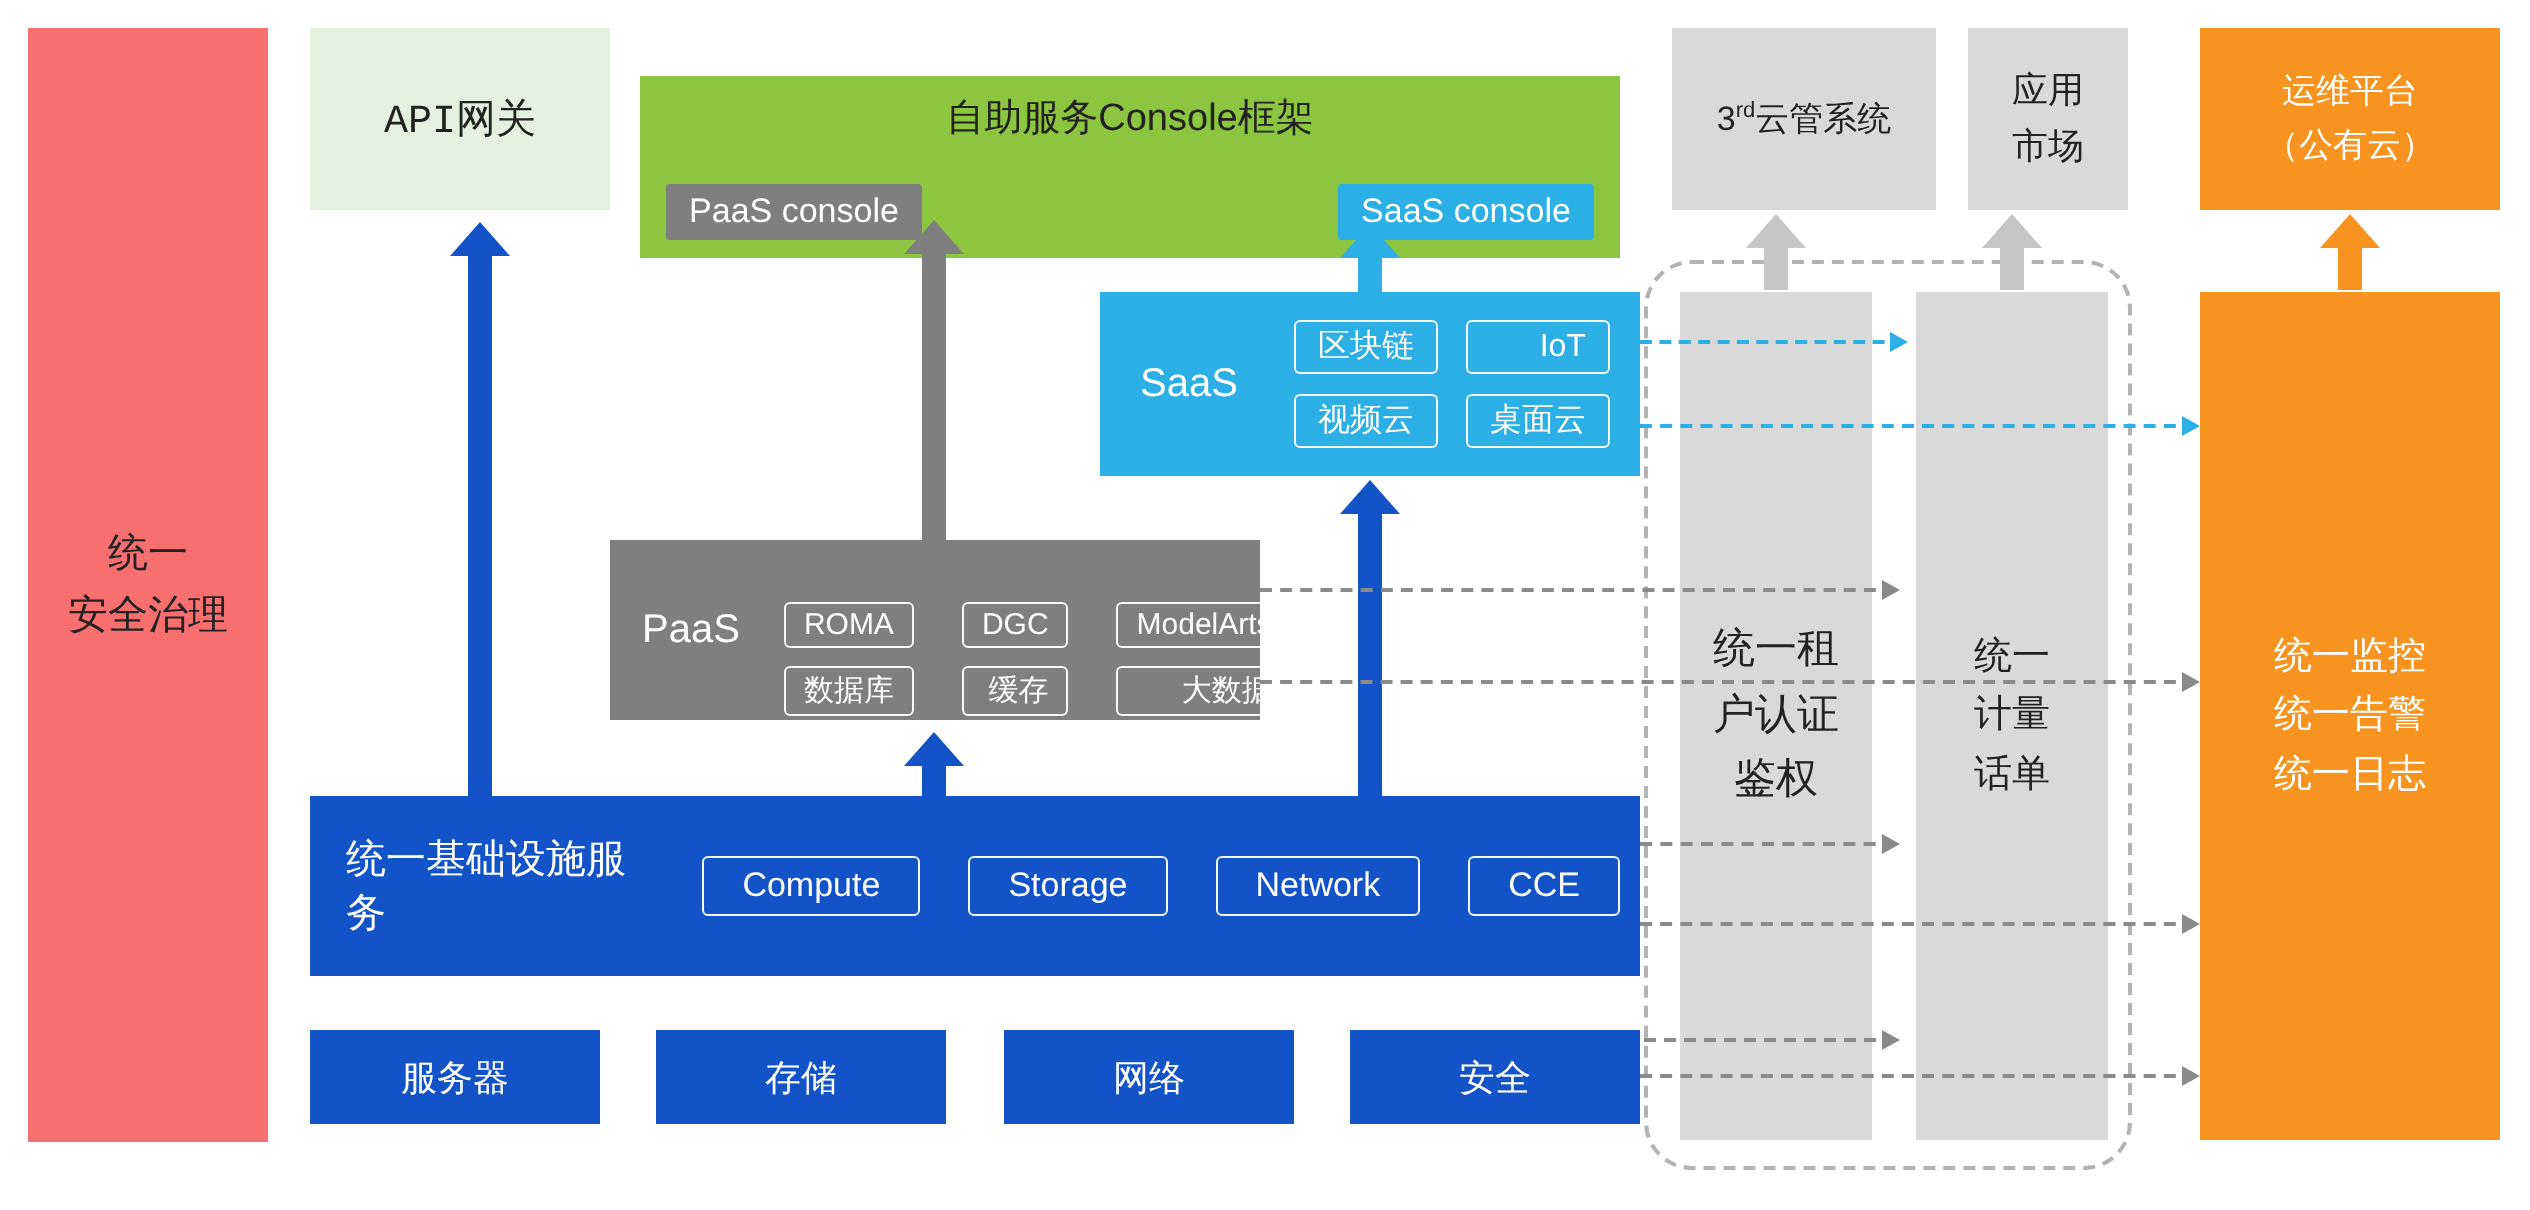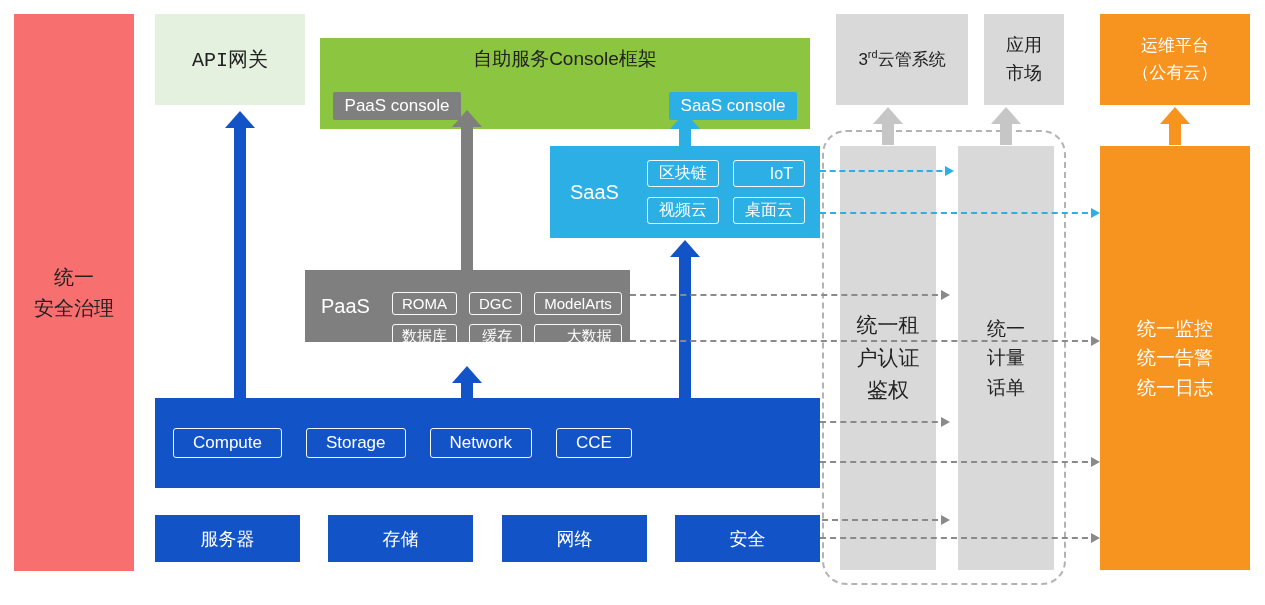--- a/index.html
+++ b/index.html
@@ -26,23 +26,23 @@
   .chip-saas { background:var(--cyan); }
   .third-cloud { left:836px; top:14px; width:132px; height:91px; background:var(--lgray); font-size:17px; }
   .third-cloud sup { font-size:11px; }
   .app-market  { left:984px; top:14px; width:80px; height:91px; background:var(--lgray); font-size:18px; }
   .ops-platform{ left:1100px; top:14px; width:150px; height:91px; background:var(--orange); color:#fff; font-size:17px; }
 
   .saas-box { left:550px; top:146px; width:270px; height:92px; background:var(--cyan); display:flex; align-items:center; padding:0 10px 0 20px; }
   .saas-box .big-label { color:#fff; font-size:20px; margin-right:28px; }
   .saas-grid { display:grid; grid-template-columns:max-content max-content; gap:10px 14px; }
 
-  .paas-box { left:305px; top:270px; width:325px; height:72px; background:var(--gray); display:flex; align-items:center; padding:0 10px 0 16px; }
+  .paas-box { left:305px; top:270px; width:325px; height:90px; background:var(--gray); display:flex; align-items:center; padding:0 10px 0 16px; }
   .paas-box .big-label { color:#fff; font-size:20px; margin-right:22px; }
-  .paas-grid { display:grid; grid-template-columns:max-content max-content max-content; gap:9px 12px;margin-top:28px; }
+  .paas-grid { display:grid; grid-template-columns:max-content max-content max-content; gap:9px 24px;margin-top:28px; }
 
   .infra-box { left:155px; top:398px; width:665px; height:90px; background:var(--blue); display:flex; align-items:center; padding:0 10px 0 18px; }
   .infra-box .big-label { color:#fff; font-size:20px; margin-right:22px; }
   .infra-row { display:flex; gap:24px; }
 
   .chip { border:1.5px solid rgba(255,255,255,.95); border-radius:3px; color:#fff; display:flex; align-items:center; justify-content:flex-end; padding:2px 11px; font-size:16px; }
   .paas-grid .chip { font-size:15px; padding:2px 9px; }
   .infra-row .chip { font-size:17px; padding:4px 19px; }
 
   .hw { top:515px; height:47px; width:145px; background:var(--blue); color:#fff; font-size:18px; }
@@ -140,20 +140,21 @@
       <div class="chip">
           <span>缓存</span>
         </div>
       <div class="chip">
           <span>大数据</span>
         </div>
     </div>
   </div>
 
   <div class="abs infra-box">
+    <span class="big-label">统一基础设施服务</span>
     <div class="infra-row">
       <div class="chip">
           <span>Compute</span>
         </div>
       <div class="chip">
           <span>Storage</span>
         </div>
       <div class="chip">
           <span>Network</span>
         </div>

